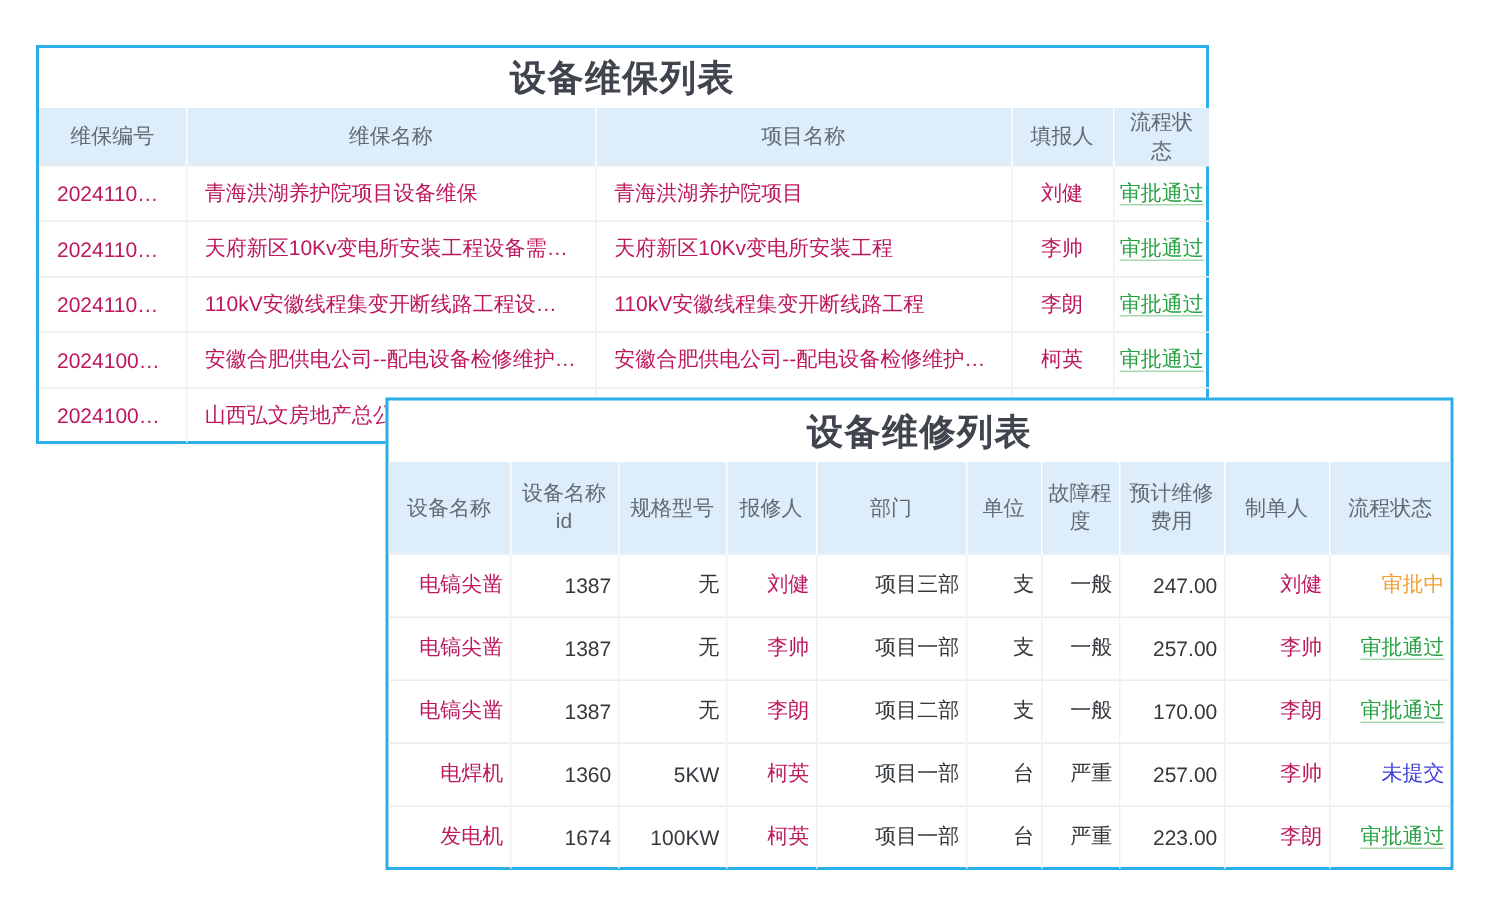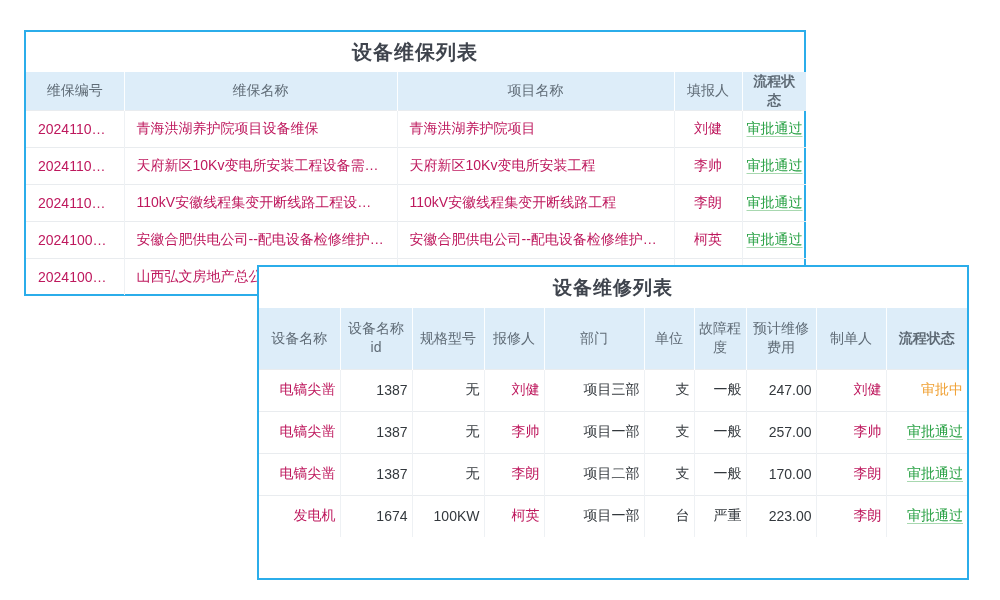--- a/index.html
+++ b/index.html
@@ -11,30 +11,30 @@
   .panel{
     position:absolute;background:#ffffff;border:2px solid #2badea;
     box-sizing:border-box;
   }
   #panel-maintenance{left:24px;top:30px;width:782px;height:266px;}
   #panel-repair{left:257px;top:265px;width:712px;height:315px;z-index:2;}
   .panel-title{
     display:flex;align-items:center;justify-content:center;
     font-weight:bold;color:#3f444d;letter-spacing:1px;
   }
-  #panel-maintenance .panel-title{height:40px;font-size:20px;}
-  #panel-repair .panel-title{height:41px;font-size:19px;}
+  #panel-maintenance .panel-title{height:40px;font-size:24px;}
+  #panel-repair .panel-title{height:41px;font-size:24px;}
 
   table{border-collapse:collapse;table-layout:fixed;width:100%;}
   th{
     background:#ddedf9;color:#5f6b76;font-weight:normal;font-size:14px;
     text-align:center;border-right:1px solid rgba(255,255,255,.9);
     line-height:1.35;padding:0 4px;box-sizing:border-box;
   }
-  th:last-child{border-right:none;font-weight:bold;}
+  th:last-child{border-right:none;}
   td{
     font-size:14px;color:#33383d;text-align:center;
     border-top:1px solid #e9ecef;border-right:1px solid #eef1f4;
     padding:0 4px;box-sizing:border-box;
     white-space:nowrap;overflow:hidden;
   }
   td:last-child{border-right:none;}
 
   #panel-maintenance th{height:38px;}
   #panel-maintenance td{height:37px;}
@@ -176,20 +176,32 @@
         <td>无</td>
         <td class="cell-link">李朗</td>
         <td>项目二部</td>
         <td>支</td>
         <td>一般</td>
         <td>170.00</td>
         <td class="cell-link">李朗</td>
         <td><span class="status" data-status="approved">审批通过</span></td>
       </tr>
       <tr>
+        <td class="cell-link">电焊机</td>
+        <td>1360</td>
+        <td>5KW</td>
+        <td class="cell-link">柯英</td>
+        <td>项目一部</td>
+        <td>台</td>
+        <td>严重</td>
+        <td>257.00</td>
+        <td class="cell-link">李帅</td>
+        <td><span class="status" data-status="unsubmitted">未提交</span></td>
+      </tr>
+      <tr>
         <td class="cell-link">发电机</td>
         <td>1674</td>
         <td>100KW</td>
         <td class="cell-link">柯英</td>
         <td>项目一部</td>
         <td>台</td>
         <td>严重</td>
         <td>223.00</td>
         <td class="cell-link">李朗</td>
         <td><span class="status" data-status="approved">审批通过</span></td>

